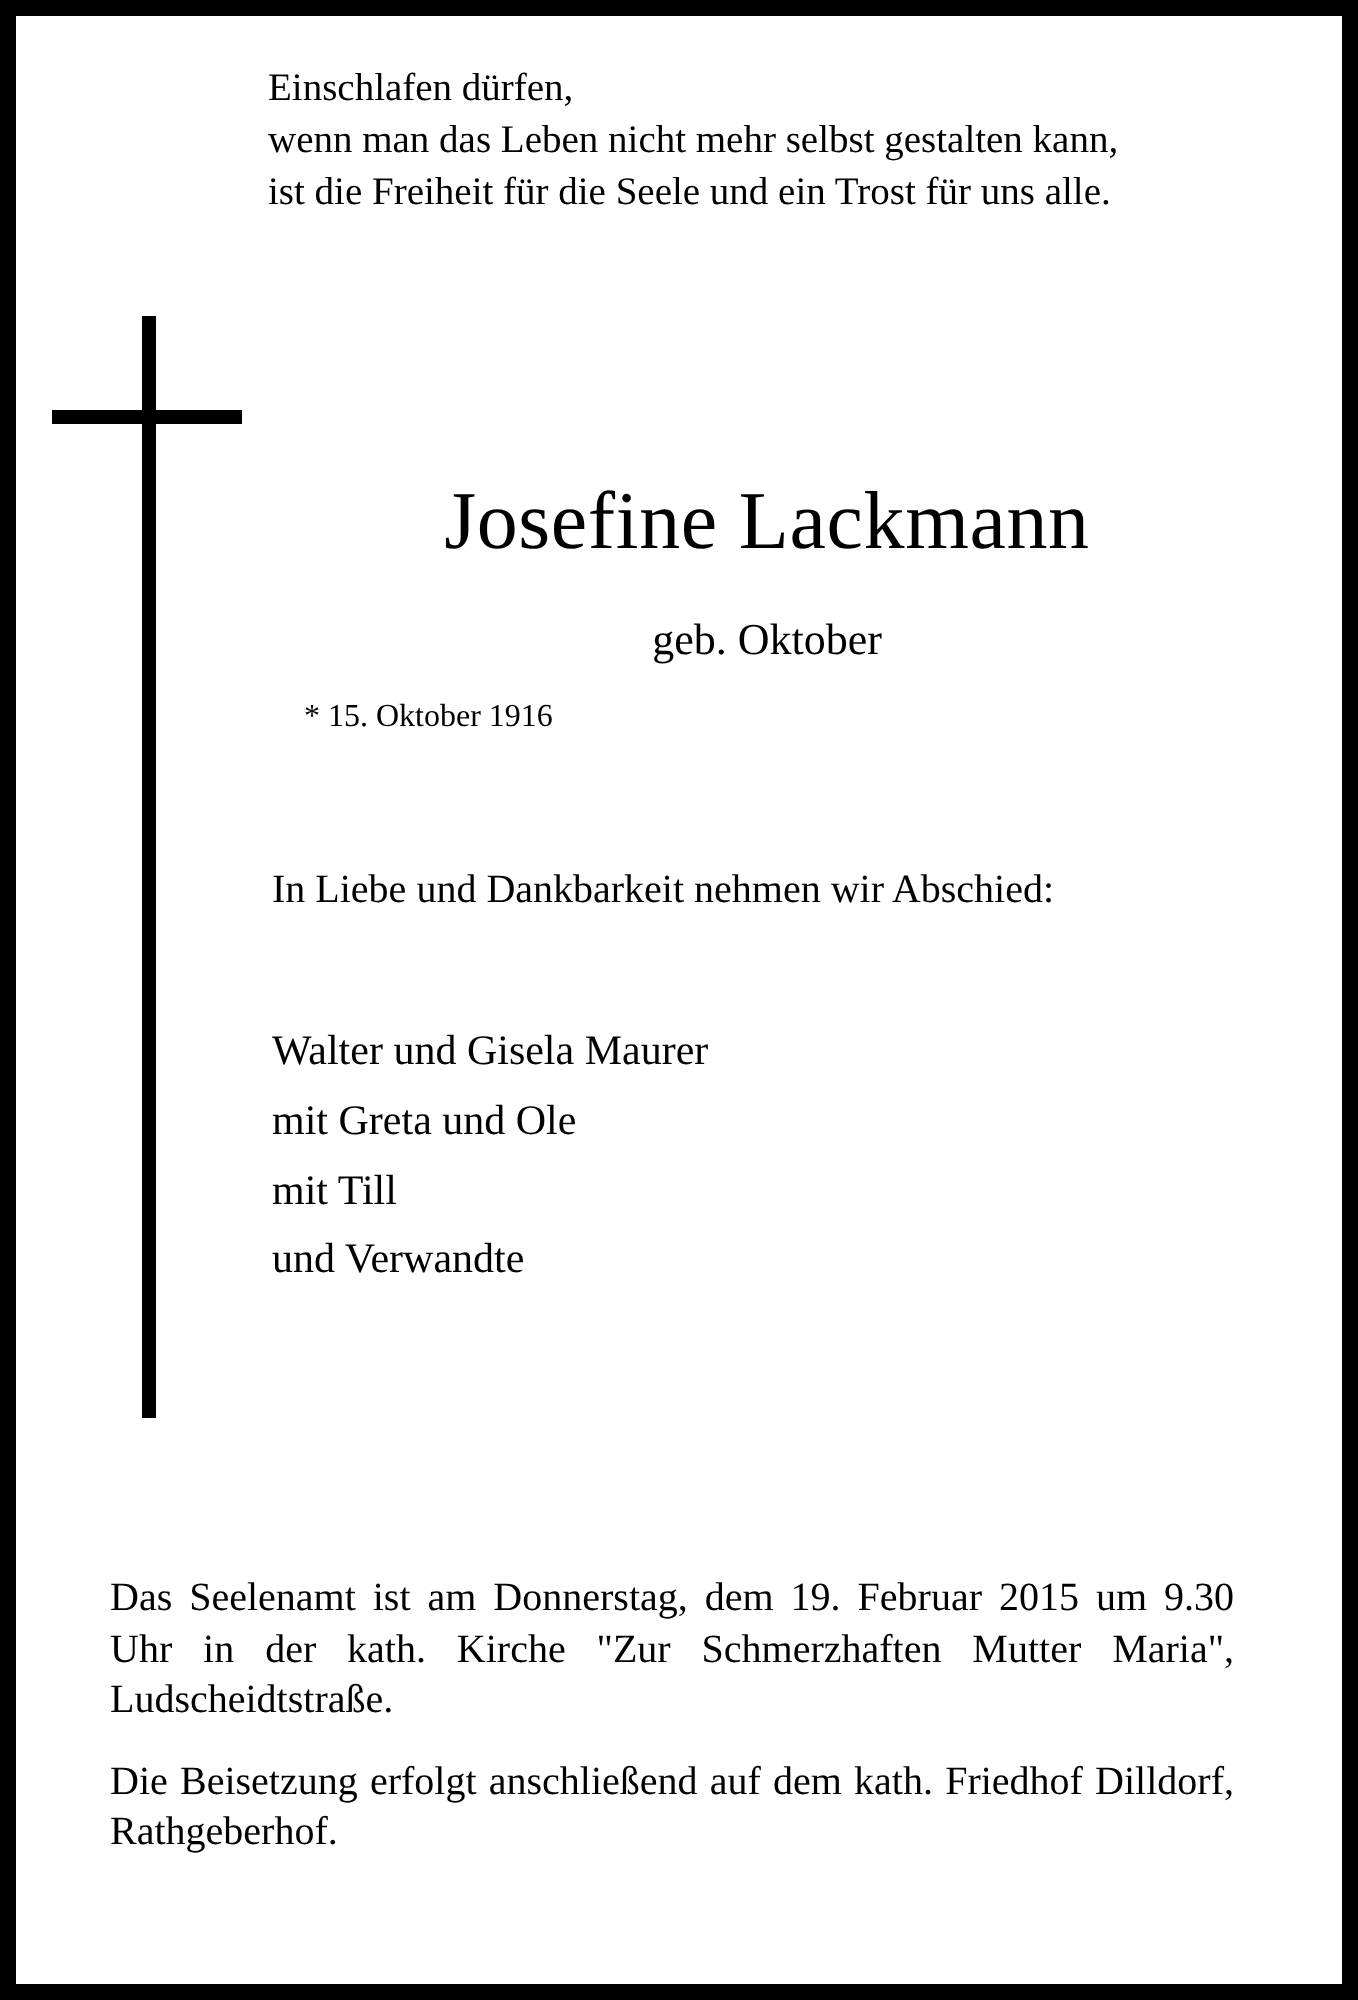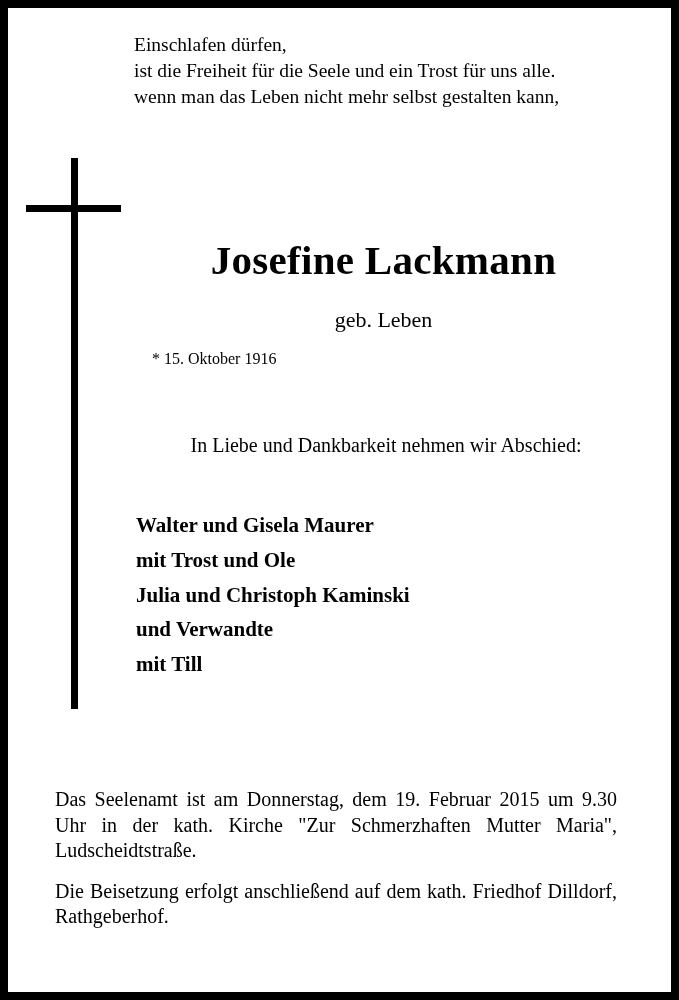--- a/index.html
+++ b/index.html
@@ -73,21 +73,21 @@
   }
 
   
   .deceased-name {
     position: absolute;
     left: 140px;
     top: 236px;
     width: 487px;
     text-align: center;
     font-size: 41px;
-    font-weight: bold;
+    font-weight: normal;
     letter-spacing: 0.3px;
     line-height: 48px;
   }
 
   .maiden-name {
     position: absolute;
     left: 140px;
     top: 306px;
     width: 487px;
     text-align: center;
@@ -108,30 +108,29 @@
   .dates span { white-space: nowrap; }
 
   .dedication {
     position: absolute;
     left: 136px;
     top: 432px;
     width: 500px;
     font-size: 20px;
     line-height: 26px;
     white-space: nowrap;
-    text-align: center;
   }
 
   .mourners {
     position: absolute;
     left: 136px;
     top: 508px;
     width: 480px;
     font-size: 21px;
-    font-weight: bold;
+    font-weight: normal;
     line-height: 34.8px;
   }
   .mourners div { white-space: nowrap; }
 
   
   .service {
     position: absolute;
     left: 40px;
     top: 772px;
     width: 592px;
@@ -150,42 +149,41 @@
 <body>
 
 <div class="notice">
 
   <div class="inner"></div>
 
   <div class="frame"></div>
 
   <div class="epigraph">
     <div>Einschlafen dürfen,</div>
+    <div>wenn man das Leben nicht mehr selbst gestalten kann,</div>
     <div>ist die Freiheit für die Seele und ein Trost für uns alle.</div>
-    <div>wenn man das Leben nicht mehr selbst gestalten kann,</div>
   </div>
 
   <div class="cross-stem"></div>
   <div class="cross-bar"></div>
 
   <div class="deceased-name">Josefine Lackmann</div>
-  <div class="maiden-name">geb. Leben</div>
+  <div class="maiden-name">geb. Oktober</div>
 
   <div class="dates">
     <span>* 15. Oktober 1916</span>
   </div>
 
   <div class="dedication">In Liebe und Dankbarkeit nehmen wir Abschied:</div>
 
   <div class="mourners">
     <div>Walter und Gisela Maurer</div>
-    <div>mit Trost und Ole</div>
-    <div>Julia und Christoph Kaminski</div>
+    <div>mit Greta und Ole</div>
+    <div>mit Till</div>
     <div>und Verwandte</div>
-    <div>mit Till</div>
   </div>
 
   <div class="service">
     <p>Das Seelenamt ist am Donnerstag, dem 19. Februar 2015 um 9.30 Uhr in der kath. Kirche "Zur Schmerzhaften Mutter Maria", Ludscheidtstraße.</p>
     <p>Die Beisetzung erfolgt anschließend auf dem kath. Friedhof Dilldorf, Rathgeberhof.</p>
     <div class="gap"></div>
   </div>
 
 </div>
 

